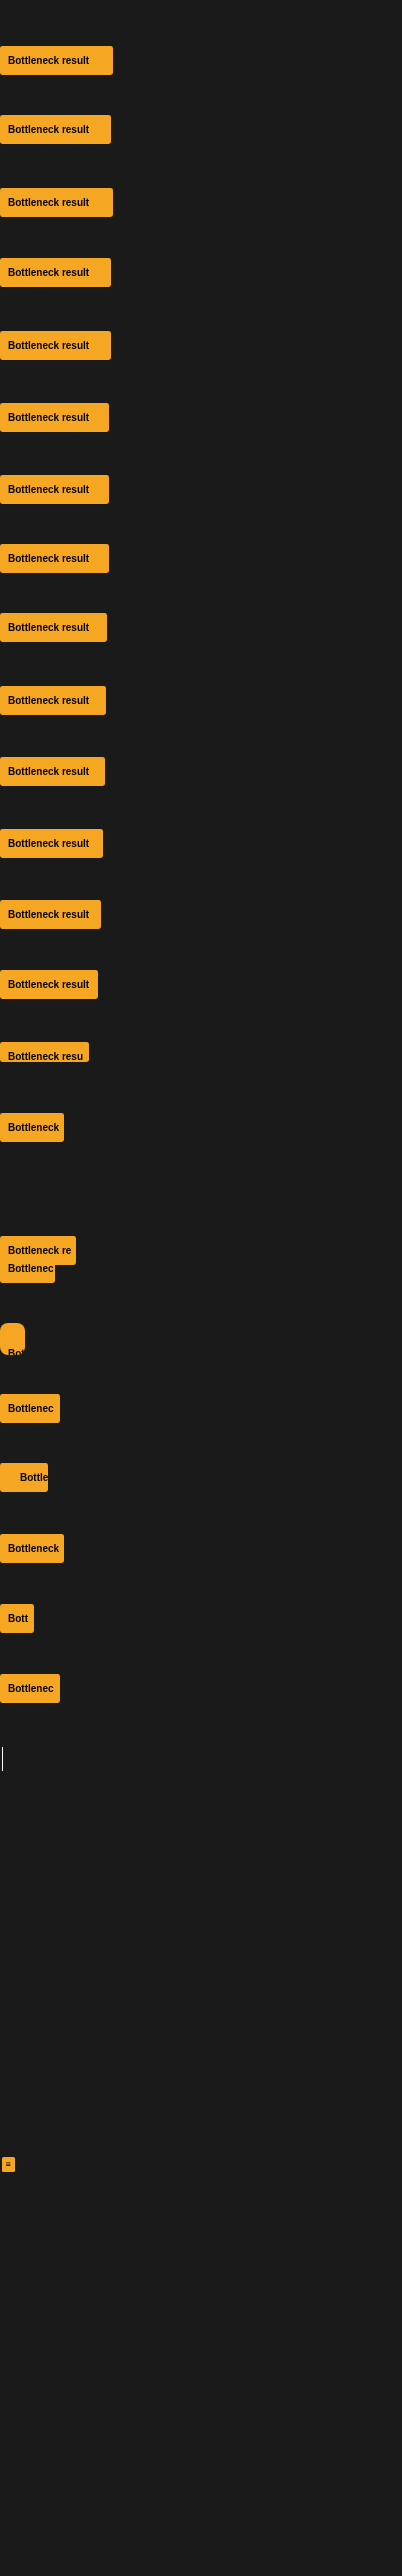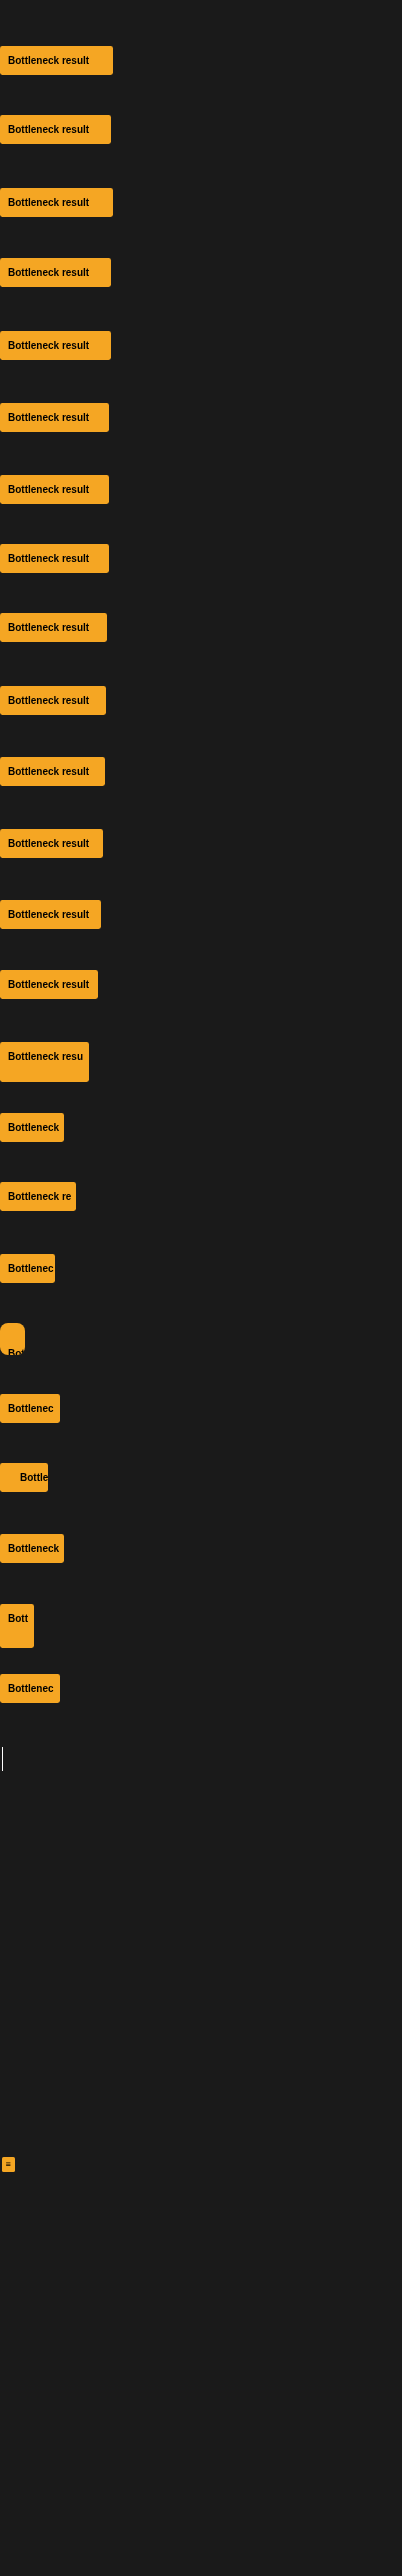--- a/index.html
+++ b/index.html
@@ -69,29 +69,29 @@
     <div class="bottleneck-item" style="top: 331px; width: 111px; height: 29px; line-height: 29px; padding: 0px 8px;">Bottleneck result</div>
     <div class="bottleneck-item" style="top: 403px; width: 109px; height: 29px; line-height: 29px; padding: 0px 8px;">Bottleneck result</div>
     <div class="bottleneck-item" style="top: 475px; width: 109px; height: 29px; line-height: 29px; padding: 0px 8px;">Bottleneck result</div>
     <div class="bottleneck-item" style="top: 544px; width: 109px; height: 29px; line-height: 29px; padding: 0px 8px;">Bottleneck result</div>
     <div class="bottleneck-item" style="top: 613px; width: 107px; height: 29px; line-height: 29px; padding: 0px 8px;">Bottleneck result</div>
     <div class="bottleneck-item" style="top: 686px; width: 106px; height: 29px; line-height: 29px; padding: 0px 8px;">Bottleneck result</div>
     <div class="bottleneck-item" style="top: 757px; width: 105px; height: 29px; line-height: 29px; padding: 0px 8px;">Bottleneck result</div>
     <div class="bottleneck-item" style="top: 829px; width: 103px; height: 29px; line-height: 29px; padding: 0px 8px;">Bottleneck result</div>
     <div class="bottleneck-item" style="top: 900px; width: 101px; height: 29px; line-height: 29px; padding: 0px 8px;">Bottleneck result</div>
     <div class="bottleneck-item" style="top: 970px; width: 98px; height: 29px; line-height: 29px; padding: 0px 8px;">Bottleneck result</div>
-    <div class="bottleneck-item" style="top: 1042px; width: 89px; height: 40px; line-height: 29px; padding: 0px 8px;">Bottleneck resu</div>
+    <div class="bottleneck-item" style="top: 1042px; width: 89px; height: 20px; line-height: 29px; padding: 0px 8px;">Bottleneck resu</div>
     <div class="bottleneck-item" style="top: 1113px; width: 64px; height: 29px; line-height: 29px; padding: 0px 8px;">Bottleneck</div>
-    <div class="bottleneck-item" style="top: 1182px; width: 76px; height: 29px; line-height: 29px; padding: 0px 8px;">Bottleneck re</div>
+    <div class="bottleneck-item" style="top: 1236px; width: 76px; height: 29px; line-height: 29px; padding: 0px 8px;">Bottleneck re</div>
     <div class="bottleneck-item" style="top: 1254px; width: 55px; height: 29px; line-height: 29px; padding: 0px 8px;">Bottlenec</div>
     <div class="bottleneck-item" style="top: 1323px; width: 25px; height: 29px; line-height: 29px; padding: 16px 8px; border-radius: 8px;">Bottl</div>
     <div class="bottleneck-item" style="top: 1394px; width: 60px; height: 29px; line-height: 29px; padding: 0px 8px;">Bottlenec</div>
     <div class="bottleneck-item" style="top: 1463px; width: 48px; height: 29px; line-height: 29px; padding: 0px 20px;">Bottlen</div>
     <div class="bottleneck-item" style="top: 1534px; width: 64px; height: 29px; line-height: 29px; padding: 0px 8px;">Bottleneck</div>
-    <div class="bottleneck-item" style="top: 1604px; width: 34px; height: 44px; line-height: 29px; padding: 0px 8px;">Bott</div>
+    <div class="bottleneck-item" style="top: 1604px; width: 34px; height: 29px; line-height: 29px; padding: 0px 8px;">Bott</div>
     <div class="bottleneck-item" style="top: 1674px; width: 60px; height: 29px; line-height: 29px; padding: 0px 8px;">Bottlenec</div>
   </div>
 <div id="cursor-container">
     <div class="cursor-line" style="top: 1747px;"></div>
   </div>
 <div id="indicator-container">
     <div class="small-indicator" style="top: 2157px;">≡</div>
   </div>
 
 

